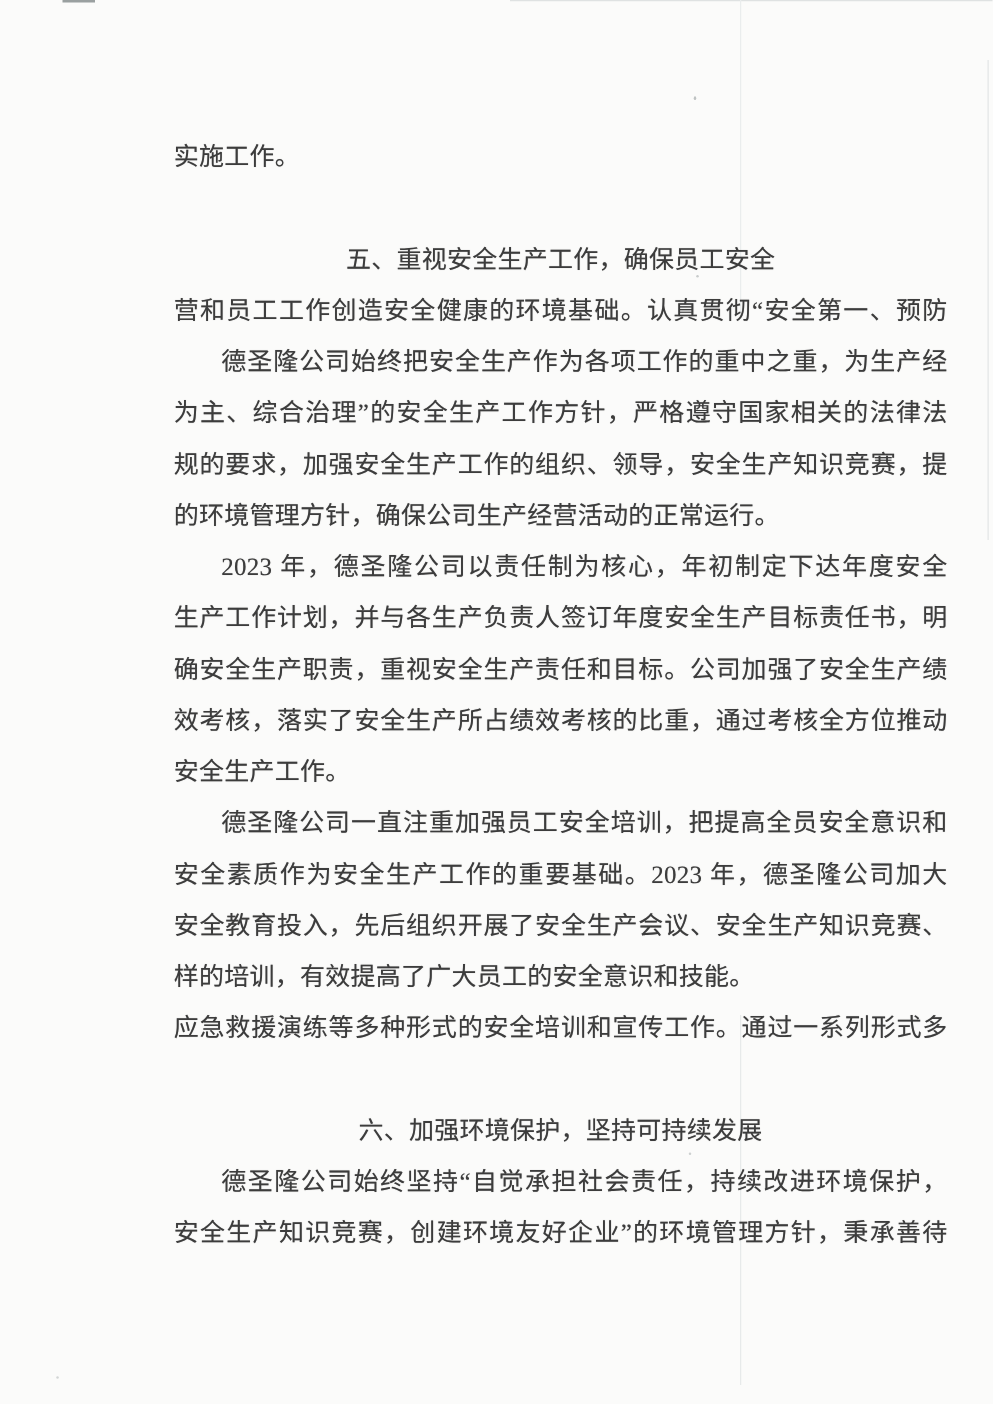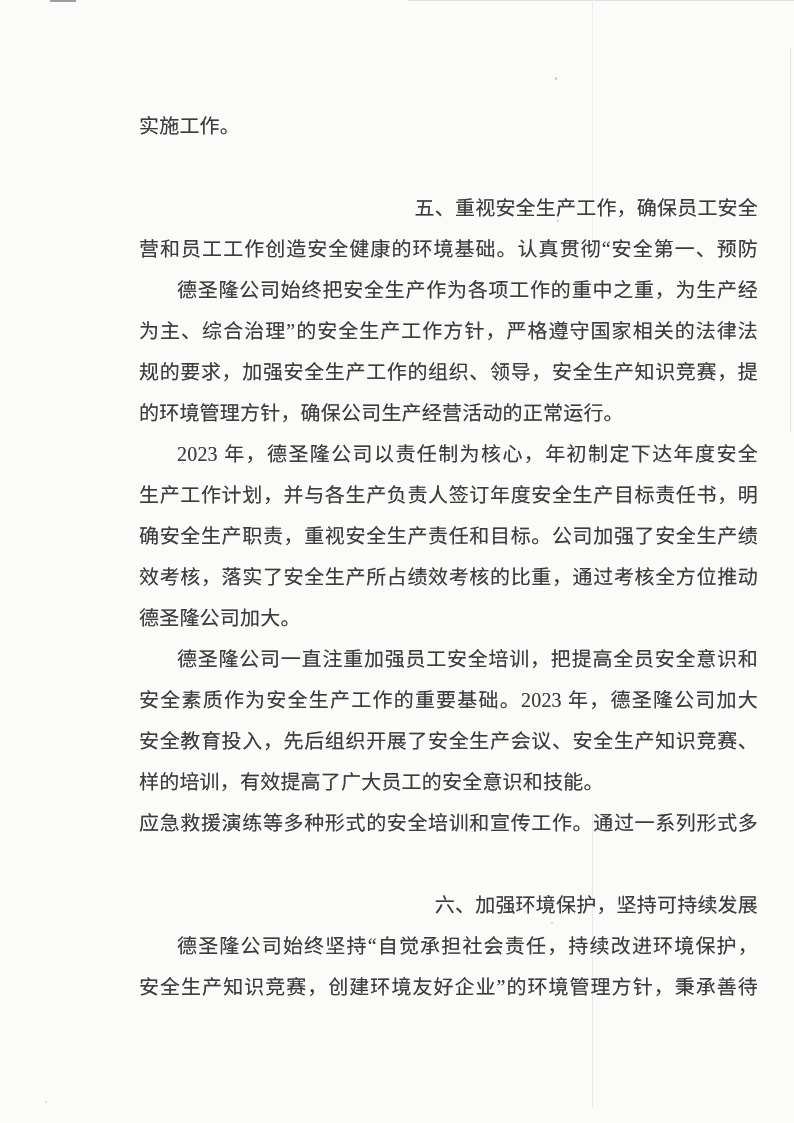--- a/index.html
+++ b/index.html
@@ -37,21 +37,21 @@
     
   }
   .justify {
     text-align: justify;
     text-align-last: justify;
   }
   .indent {
     padding-left: 38px;
   }
   .heading {
-    text-align: right;
+    text-align: center;
     font-family: Liberation Serif, serif;
   }
   
   .artifact {
     position: absolute;
     pointer-events: none;
   }
   .top-edge-line {
     left: 408px; top: 0; width: 386px; height: 1px;
     background: #dfe2e2;
@@ -104,21 +104,21 @@
     <div class="line justify">营和员工工作创造安全健康的环境基础。认真贯彻“安全第一、预防</div>
     <div class="line justify indent">德圣隆公司始终把安全生产作为各项工作的重中之重，为生产经</div>
     <div class="line justify">为主、综合治理”的安全生产工作方针，严格遵守国家相关的法律法</div>
     <div class="line justify">规的要求，加强安全生产工作的组织、领导，安全生产知识竞赛，提</div>
     <div class="line">的环境管理方针，确保公司生产经营活动的正常运行。</div>
 
     <div class="line justify indent">2023 年，德圣隆公司以责任制为核心，年初制定下达年度安全</div>
     <div class="line justify">生产工作计划，并与各生产负责人签订年度安全生产目标责任书，明</div>
     <div class="line justify">确安全生产职责，重视安全生产责任和目标。公司加强了安全生产绩</div>
     <div class="line justify">效考核，落实了安全生产所占绩效考核的比重，通过考核全方位推动</div>
-    <div class="line">德圣隆公司加大。</div>
+    <div class="line">安全生产工作。</div>
 
     <div class="line justify indent">德圣隆公司一直注重加强员工安全培训，把提高全员安全意识和</div>
     <div class="line justify">安全素质作为安全生产工作的重要基础。2023 年，德圣隆公司加大</div>
     <div class="line justify">安全教育投入，先后组织开展了安全生产会议、安全生产知识竞赛、</div>
     <div class="line">样的培训，有效提高了广大员工的安全意识和技能。</div>
     <div class="line justify">应急救援演练等多种形式的安全培训和宣传工作。通过一系列形式多</div>
 
     <div class="line spacer"></div>
 
     <div class="line heading">六、加强环境保护，坚持可持续发展</div>

